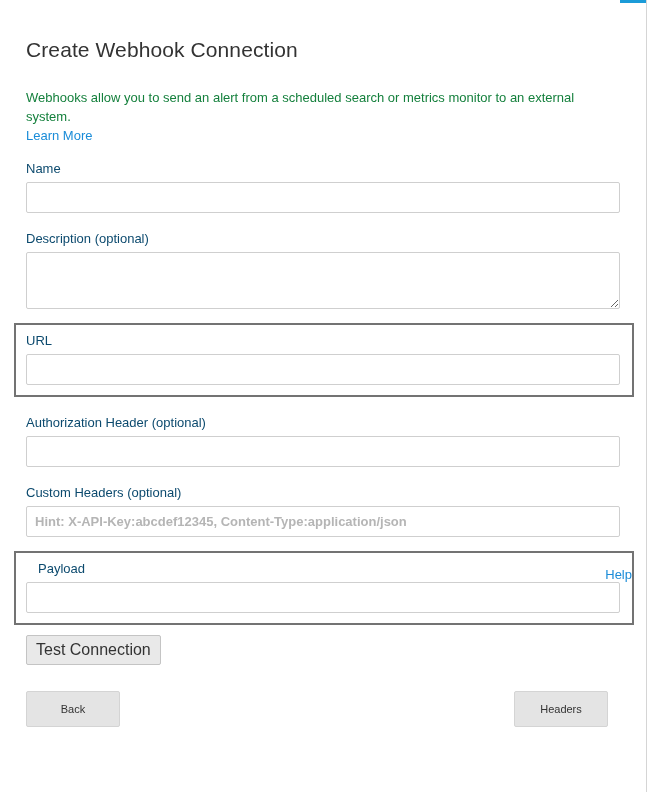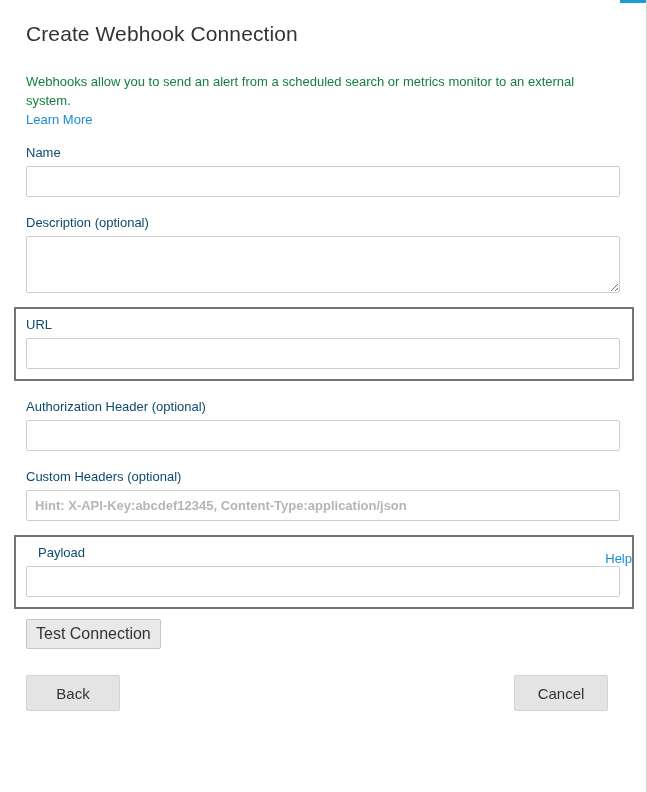--- a/index.html
+++ b/index.html
@@ -25,21 +25,21 @@
   }
   .top-accent {
     position: absolute;
     top: 0;
     right: 0;
     width: 26px;
     height: 3px;
     background: #1b9bd8;
   }
   .content {
-    padding: 22px 26px 0 26px;
+    padding: 38px 26px 0 26px;
   }
   .title {
     font-size: 21px;
     font-weight: normal;
     color: #333333;
     margin: 0 0 26px 0;
     letter-spacing: 0.1px;
   }
   .intro {
     font-size: 13px;
@@ -127,21 +127,21 @@
   }
 
   .footer {
     margin-top: 26px;
     display: flex;
     align-items: center;
     width: 594px;
   }
   .btn {
     font-family: "Liberation Sans", sans-serif;
-    font-size: 15px;
+    font-size: 11px;
     border-radius: 2px;
     cursor: pointer;
     border: 1px solid transparent;
     height: 36px;
     line-height: 1;
   }
   .btn-back {
     background: #e4e4e4;
     color: #333333;
     border-color: #d4d4d4;
@@ -206,17 +206,17 @@
         <label class="field-label">Payload</label>
         <a class="link">Help</a>
       </div>
       <input class="text-input" type="text" placeholder="" style="">
     </div>
 
     <button class="test-btn">Test Connection</button>
 
     <div class="footer">
       <button class="btn btn-back">Back</button>
-      <button class="btn btn-cancel">Cancel</button>
+      <button class="btn btn-cancel">Headers</button>
     </div>
 
   </div>
 </div>
 
 </body></html>

